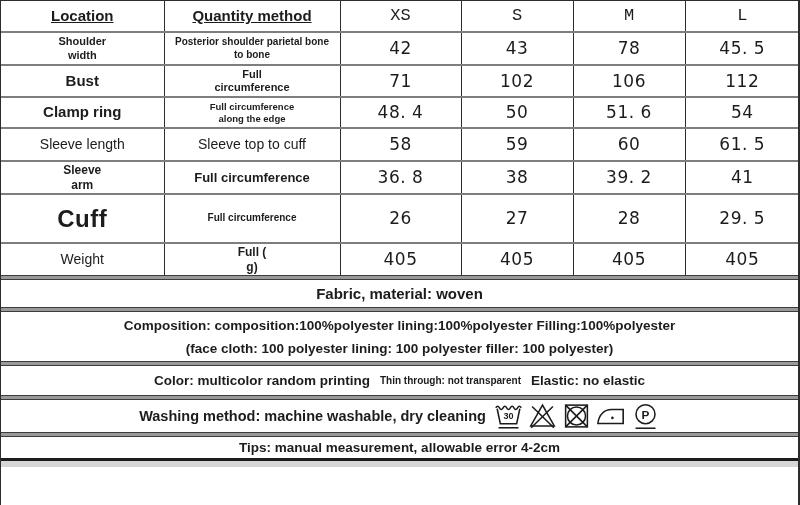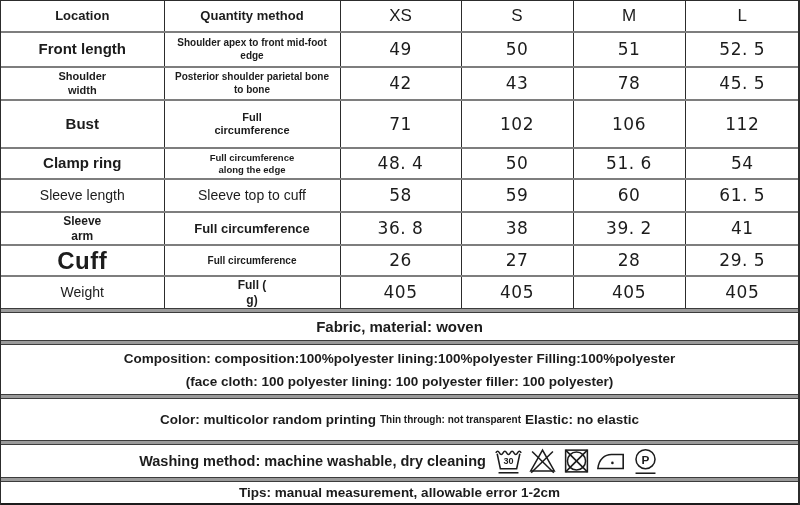--- a/index.html
+++ b/index.html
@@ -28,39 +28,39 @@
     text-align:center;
     vertical-align:middle;
     line-height:1.22;
     overflow:hidden;
   }
   .size-table tr:first-child th{border-top:none;}
   .size-table tr:last-child td{border-bottom:none;}
   .size-table th:first-child,.size-table td:first-child{border-left:none;}
   .size-table th:last-child,.size-table td:last-child{border-right:none;}
 
-  .hd{font-size:13px;font-weight:bold;}
-  .szh{font-size:17px;font-weight:normal;font-family:Liberation Sans, sans-serif;}
+  .hd{font-size:15px;font-weight:bold;text-decoration:underline;}
+  .szh{font-size:17px;font-weight:normal;font-family:Liberation Mono, monospace;}
   .num{font-size:17px;font-weight:normal;font-family:"DejaVu Sans",sans-serif;letter-spacing:.5px;}
 
   .b24{font-size:24px;font-weight:bold;letter-spacing:.5px;}
   .b15{font-size:15px;font-weight:bold;}
   .b14{font-size:14px;font-weight:normal;}
   .b13{font-size:13px;font-weight:bold;}
   .b12{font-size:12px;font-weight:bold;}
   .b11{font-size:11px;font-weight:bold;}
   .b10{font-size:10px;font-weight:bold;}
   .b9{font-size:9.5px;font-weight:bold;}
   .ml{white-space:pre-line;}
 
   .sep{height:3px;background:#9a9a9a;border-top:1px solid #3c3c3c;border-bottom:1px solid #3c3c3c;}
   .wide{display:flex;align-items:center;justify-content:center;font-weight:bold;}
   .fabric-row{height:27px;font-size:15px;border-radius:9px;}
   .composition-row{height:49px;flex-direction:column;justify-content:center;font-size:13.5px;line-height:23px;}
-  .color-row{height:41px;gap:4px;}
+  .color-row{height:29px;gap:10px;}
   .color-main{font-size:13.5px;font-weight:bold;}
   .color-thin{font-size:10px;font-weight:bold;}
   .color-elastic{font-size:13.5px;font-weight:bold;}
   .washing-row{height:32px;gap:4px;font-size:14.5px;}
   .icon-strip{display:flex;align-items:center;gap:5px;margin-left:4px;}
   .icon-strip svg{display:block;}
   .tips-row{height:21px;font-size:13.5px;}
   .bottom-line{height:3px;background:#1c1c1c;}
   .bottom-strip{height:6px;background:#d6d6d6;}
 </style>
@@ -80,40 +80,31 @@
     </colgroup>
     <tbody>
         <tr style="height:31px">
       <th class="hd">Location</th>
       <th class="hd">Quantity method</th>
       <th class="szh">XS</th>
       <th class="szh">S</th>
       <th class="szh">M</th>
       <th class="szh">L</th>
     </tr>
-    <tr style="height:35px">
-      <td class="b15">Front length</td>
-      <td class="b10 ml">Shoulder apex to front mid-foot
-edge</td>
-      <td class="num">49</td>
-      <td class="num">50</td>
-      <td class="num">51</td>
-      <td class="num">52. 5</td>
-    </tr>
     <tr style="height:33px">
       <td class="b11 ml">Shoulder
 width</td>
       <td class="b10 ml">Posterior shoulder parietal bone
 to bone</td>
       <td class="num">42</td>
       <td class="num">43</td>
       <td class="num">78</td>
       <td class="num">45. 5</td>
     </tr>
-    <tr style="height:48px">
+    <tr style="height:32px">
       <td class="b15">Bust</td>
       <td class="b11 ml">Full
 circumference</td>
       <td class="num">71</td>
       <td class="num">102</td>
       <td class="num">106</td>
       <td class="num">112</td>
     </tr>
     <tr style="height:31px">
       <td class="b15">Clamp ring</td>
@@ -134,21 +125,21 @@
     </tr>
     <tr style="height:33px">
       <td class="b12 ml">Sleeve
 arm</td>
       <td class="b13">Full circumference</td>
       <td class="num">36. 8</td>
       <td class="num">38</td>
       <td class="num">39. 2</td>
       <td class="num">41</td>
     </tr>
-    <tr style="height:31px">
+    <tr style="height:49px">
       <td class="b24">Cuff</td>
       <td class="b10">Full circumference</td>
       <td class="num">26</td>
       <td class="num">27</td>
       <td class="num">28</td>
       <td class="num">29. 5</td>
     </tr>
     <tr style="height:32px">
       <td class="b14">Weight</td>
       <td class="b12 ml">Full (
@@ -212,19 +203,19 @@
         <circle cx="16" cy="14" r="10.5"></circle>
         <text x="16" y="19" font-size="13" font-weight="bold" text-anchor="middle" fill="#1c1c1c" stroke="none" font-family="Liberation Sans, sans-serif">P</text>
         <line x1="5" y1="29.5" x2="27" y2="29.5"></line>
       </svg>
     </span>
   </div>
 
   <div class="sep"></div>
 
   <div class="wide tips-row">
-    <span>Tips: manual measurement, allowable error 1-2cm</span>
+    <span>Tips: manual measurement, allowable error 4-2cm</span>
   </div>
 
   <div class="bottom-line"></div>
   <div class="bottom-strip"></div>
 
 </div>
 
 </body></html>

